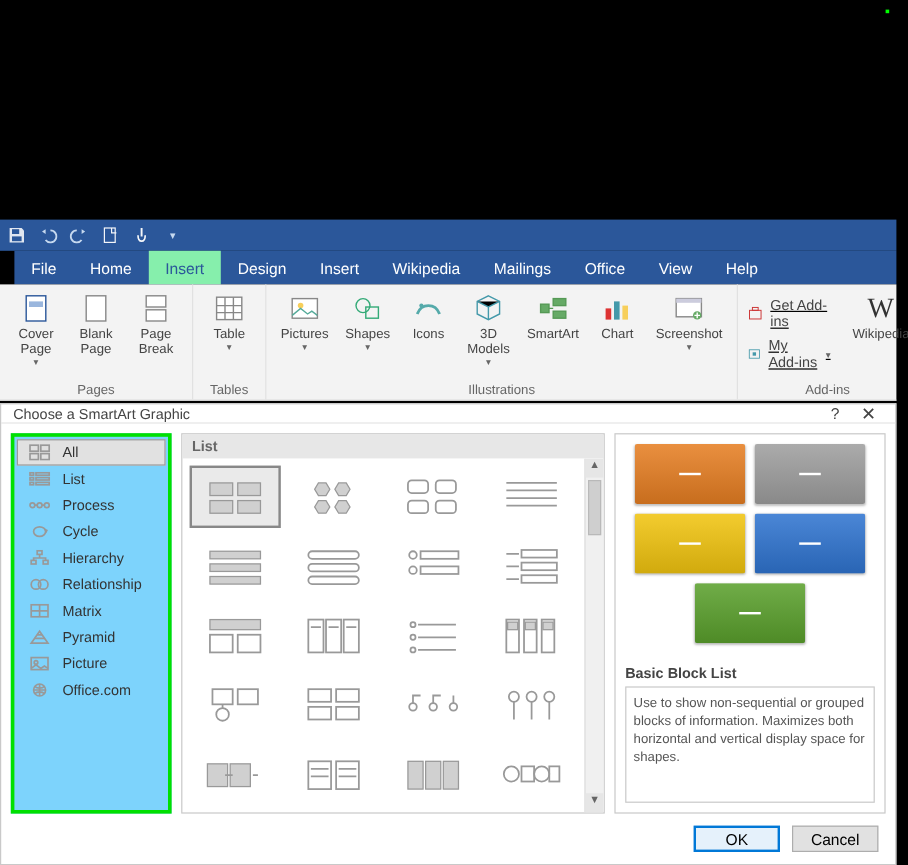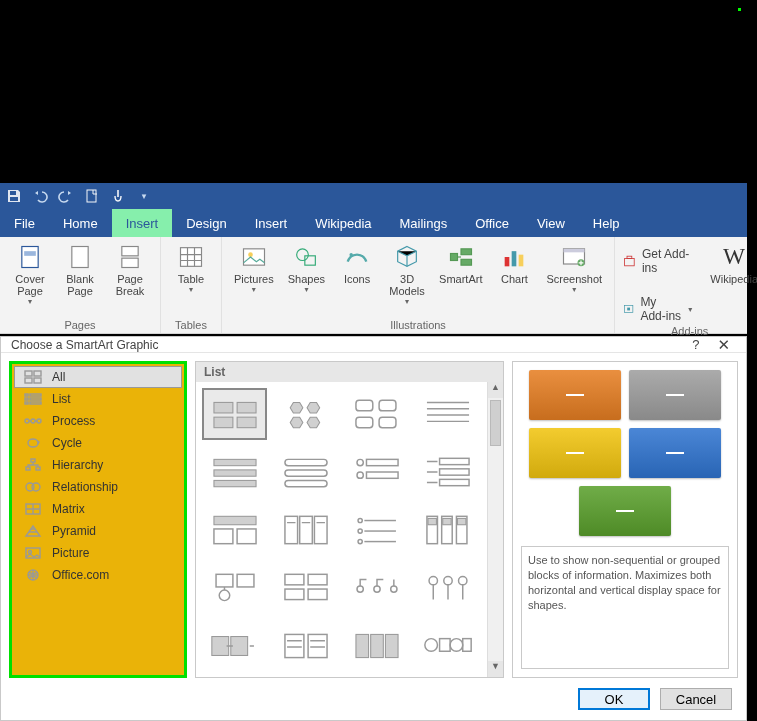--- a/index.html
+++ b/index.html
@@ -23,21 +23,21 @@
     background: #2b579a;
     color: #fff;
     display: flex; align-items: center;
     padding-left: 6px;
     gap: 10px;
   }
   .tb-icon { width: 16px; height: 16px; display: inline-flex; align-items: center; justify-content: center; color: #cde; opacity: .95; }
   
   .tabbar {
     position: absolute;
-    top: 209px; left: 0; right: 10px;
+    top: 209px; left: 12px; right: 10px;
     height: 28px;
     background: #2b579a;
     display: flex;
     align-items: flex-end;
     color: #fff;
   }
   .tab {
     padding: 6px 14px 6px;
     font-size: 13px;
     color: #fff;
@@ -68,21 +68,21 @@
   .group-body { display: flex; gap: 6px; flex: 1; align-items: flex-start; }
   .group-label { text-align: center; font-size: 11px; color: #666; padding-top: 2px; }
   .rbtn {
     display: flex; flex-direction: column; align-items: center;
     gap: 2px; padding: 2px 4px;
     font-size: 11px; color: #444; text-align: center;
     min-width: 44px;
   }
   .rbtn .ico { width: 28px; height: 28px; }
   .rbtn .caret { font-size: 8px; color: #666; margin-top: -2px; }
-  .addins-col { display: flex; flex-direction: column; gap: 20px; padding-top: 6px; }
+  .addins-col { display: flex; flex-direction: column; gap: 6px; padding-top: 6px; text-decoration: underline; }
   .addins-col .row { display: flex; align-items: center; gap: 6px; font-size: 12px; color: #444; }
   
   
   .dialog {
     position: absolute;
     top: 336px; left: 0; right: 10px; bottom: 0;
     background: #fff;
     border: 1px solid #c9c9c9;
     display: flex; flex-direction: column;
   }
@@ -95,23 +95,23 @@
   .dlg-title .qmark { margin-left: auto; padding: 0 12px; font-size: 13px; color: #444; }
   .dlg-title .close { padding: 0 6px; font-size: 15px; color: #444; }
   
   .dlg-body {
     flex: 1; display: flex; gap: 8px; padding: 8px 8px 0 8px;
     min-height: 0;
   }
   
   .cat-frame {
     border: 3px solid #00e000;
-    width: 178px;
+    width: 134px;
     padding: 2px;
-    background: #eab308;
+    background: #7dd3fc;
   }
   .cat-list { display: flex; flex-direction: column; }
   .cat-item {
     display: flex; align-items: center; gap: 10px;
     padding: 4px 10px;
     font-size: 12px; color: #333;
     cursor: pointer;
   }
   .cat-item.selected {
     background: #e1e1e1;
@@ -700,20 +700,21 @@
           <div class="pv-block" style="background: linear-gradient(rgba(255, 255, 255, 0.133), rgba(0, 0, 0, 0.133)), rgb(241, 196, 15);">
             <span></span>
           </div>
           <div class="pv-block" style="background: linear-gradient(rgba(255, 255, 255, 0.133), rgba(0, 0, 0, 0.133)), rgb(47, 116, 208);">
             <span></span>
           </div>
           <div class="pv-block" style="background: linear-gradient(rgba(255, 255, 255, 0.133), rgba(0, 0, 0, 0.133)), rgb(90, 160, 44); margin-left: auto; margin-right: auto;">
             <span></span>
           </div>
         </div>
+      <div class="pv-name">Basic Block List</div>
       <div class="pv-desc-box">Use to show non-sequential or grouped blocks of information. Maximizes both horizontal and vertical display space for shapes.</div>
     </div>
   </div>
 
   <div class="dlg-buttons">
     <div class="btn primary">OK</div>
     <div class="btn">Cancel</div>
   </div>
 </div>
 

